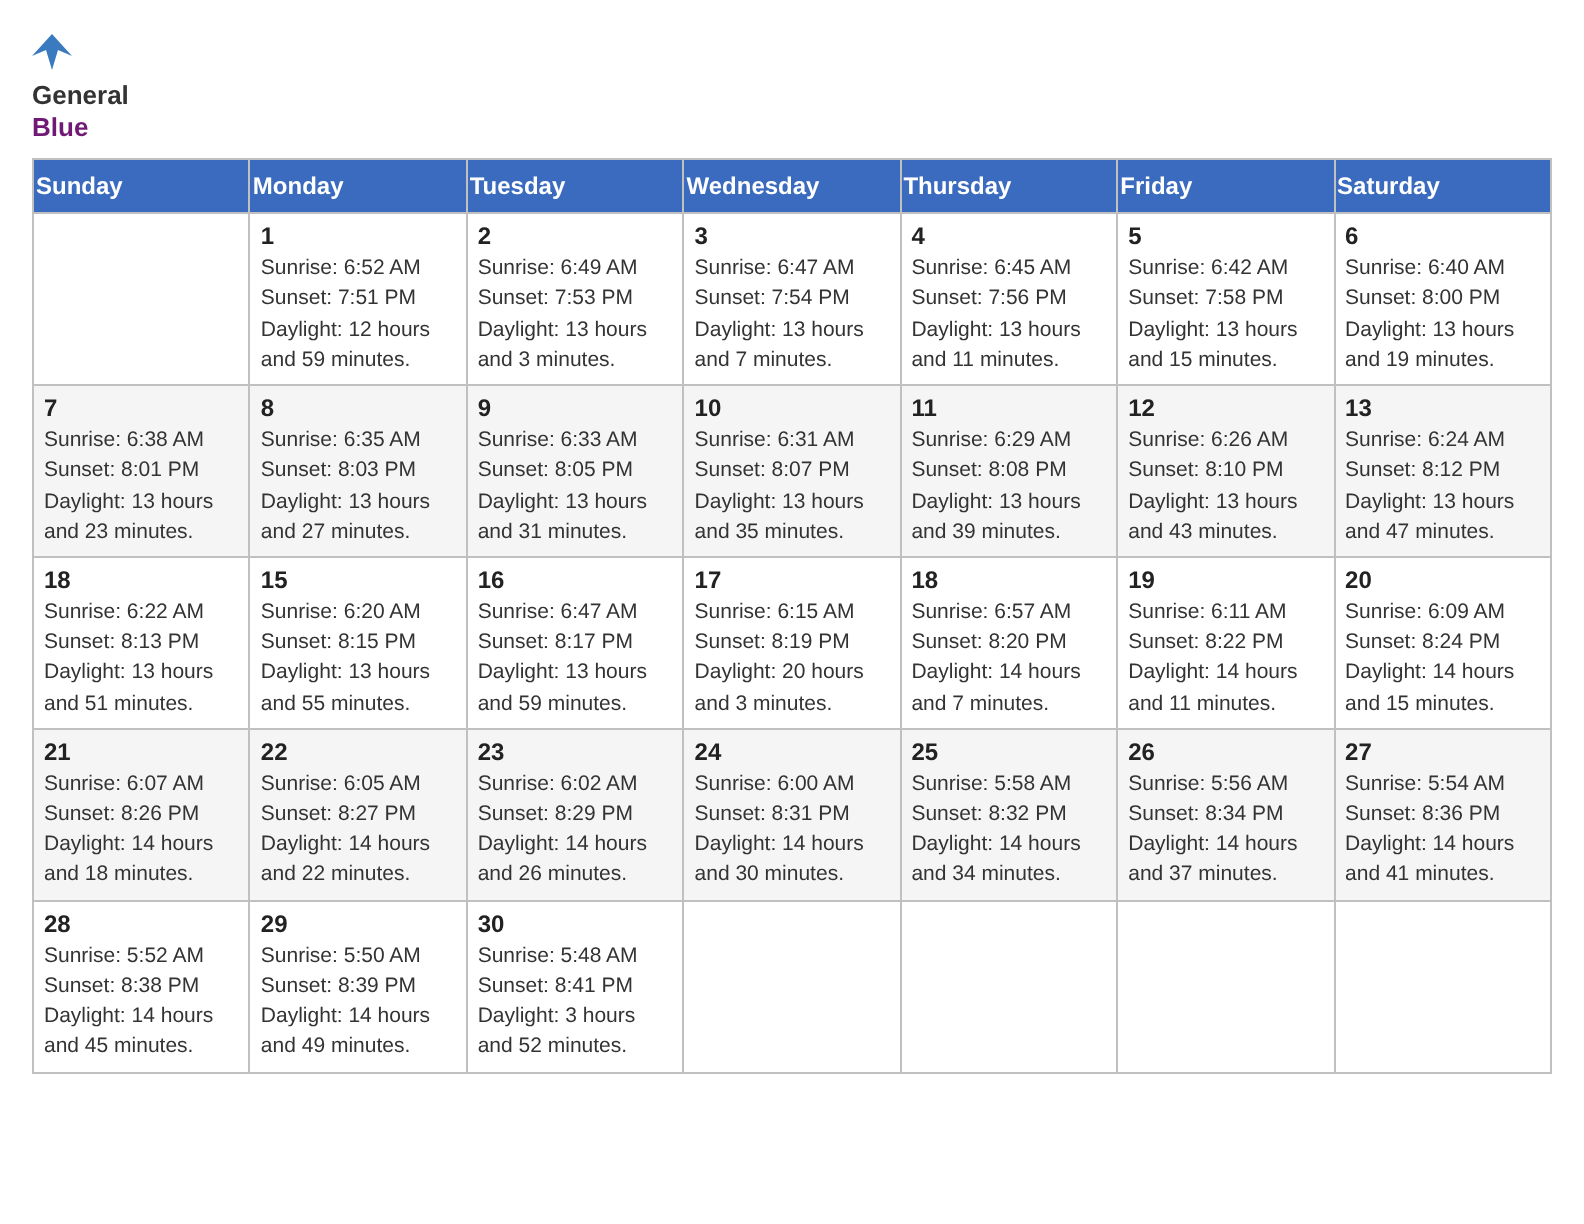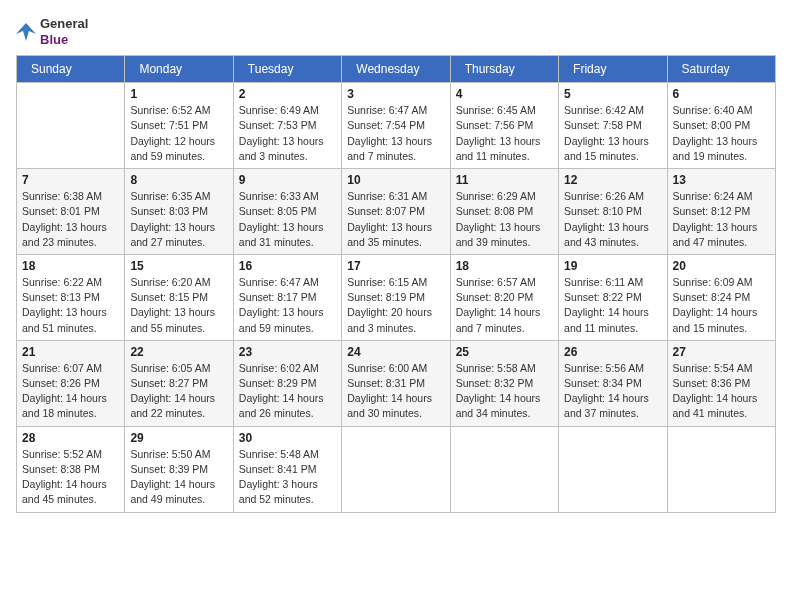--- a/index.html
+++ b/index.html
@@ -11,22 +11,22 @@
       padding: 16px;
     }
     .header {
       display: flex;
       justify-content: space-between;
       align-items: flex-start;
       margin-bottom: 8px;
     }
     .logo {
       display: flex;
-      align-items: center;
       gap: 4px;
+      flex-direction: column;
     }
     .title-block {
       text-align: right;
     }
     .month-title {
       font-size: 32px;
       font-weight: bold;
       color: #333;
     }
     .subtitle {
@@ -35,23 +35,23 @@
     }
     .calendar {
       width: 100%;
       border-collapse: collapse;
       font-size: 11px;
     }
     .calendar th {
       background: #3a6bbf;
       color: #fff;
       text-align: left;
-      padding: 6px 14px;
+      padding: 6px 1px;
       font-size: 12px;
-      font-weight: normal;
+      font-weight: bold;
       border: 1px solid #c0c0c0;
     }
     .calendar td {
       border: 1px solid #c0c0c0;
       vertical-align: top;
       padding: 4px 5px;
       width: calc(100% / 7);
       height: 80px;
       background: #fff;
     }

